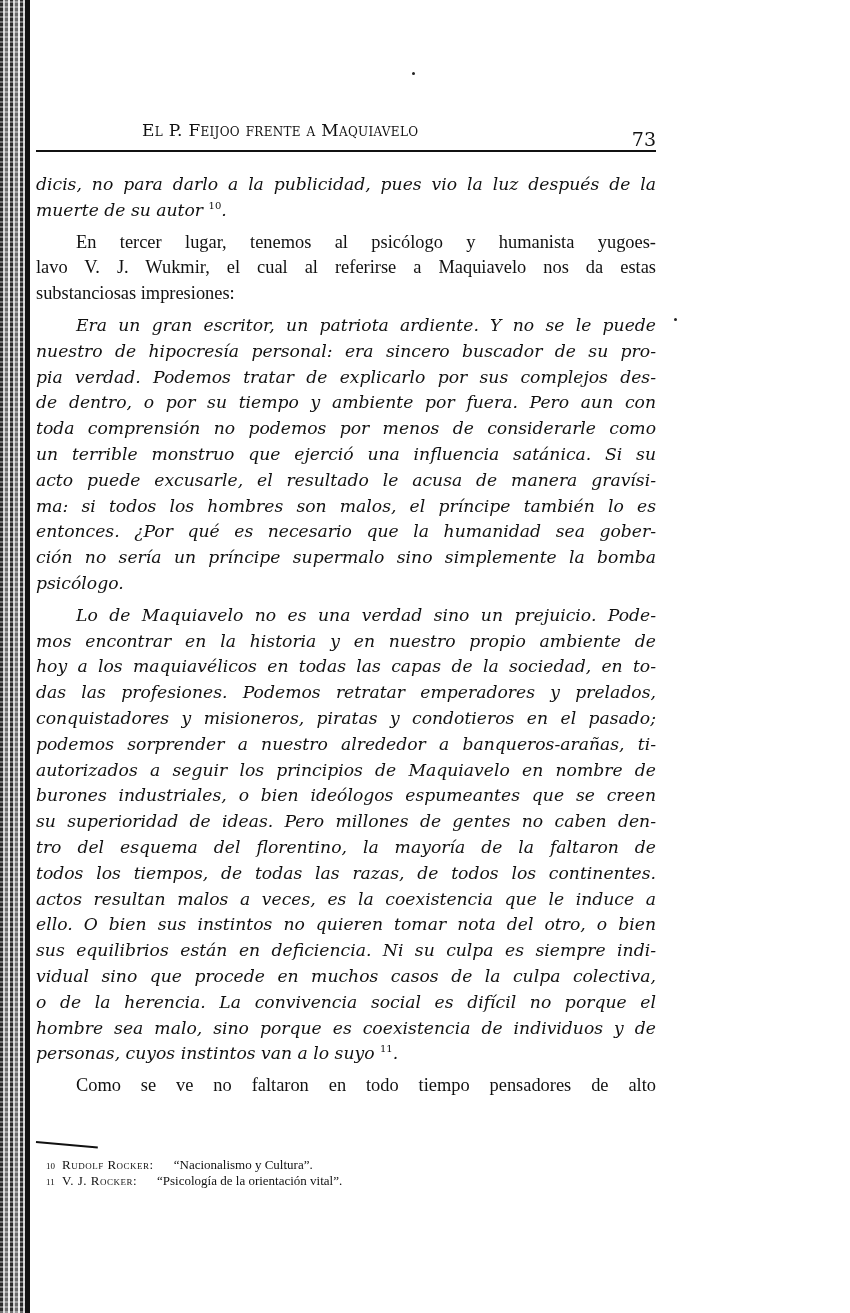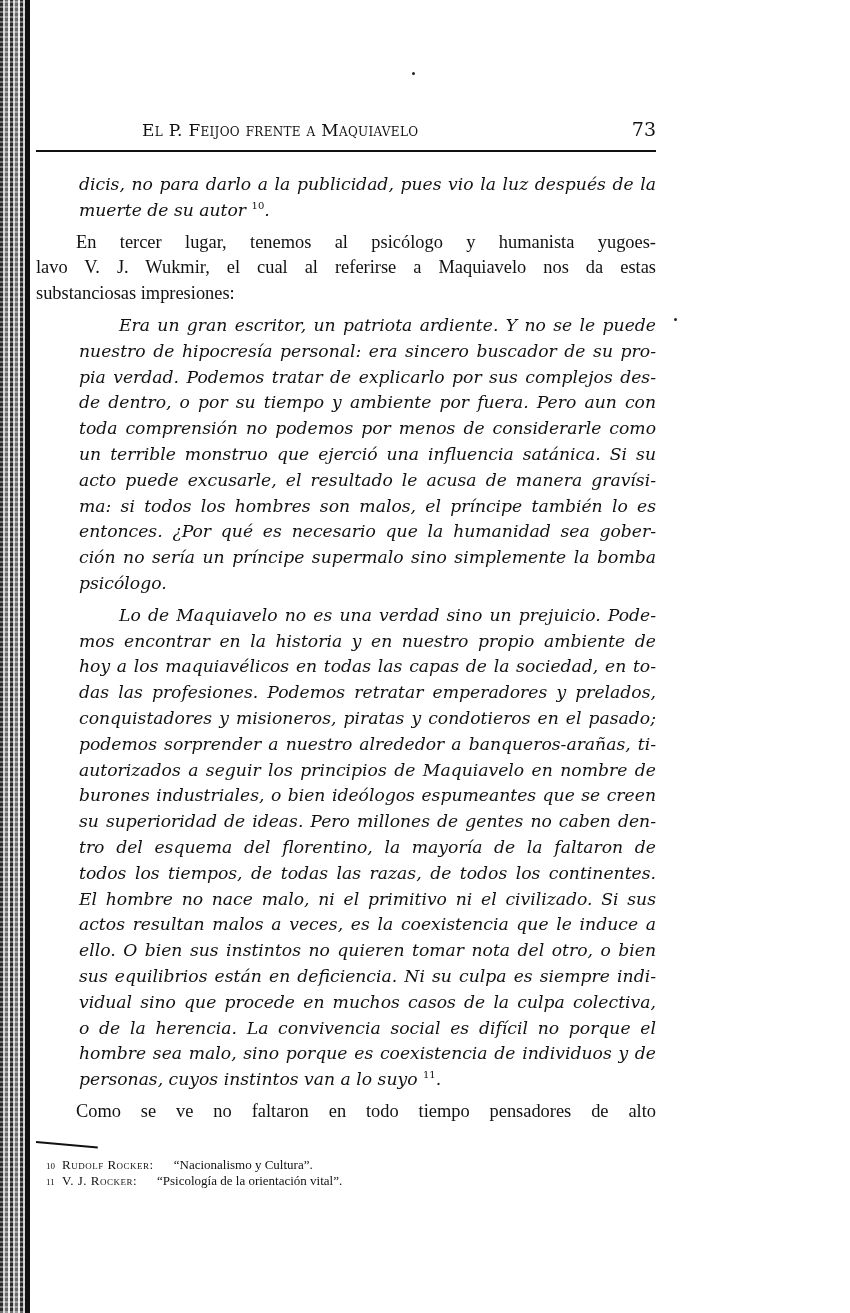--- a/index.html
+++ b/index.html
@@ -60,21 +60,21 @@
       top: 2px;
       font-size: 17px;
       font-variant: small-caps;
       letter-spacing: 0.3px;
       white-space: nowrap;
       text-align: right;
     }
     .page-number {
       position: absolute;
       right: 0;
-      top: 0;
+      top: 10px;
       font-size: 19px;
     }
     .head-rule {
       position: absolute;
       top: 150px;
       left: 0;
       width: 620px;
       height: 2px;
       background: #111;
     }
@@ -91,21 +91,20 @@
       line-height: 25.8px;
       text-align: justify;
       text-align-last: justify;
     }
     .line.last {
       text-align-last: left;
     }
     .italic .line {
       font-style: italic;
       font-size: 17.2px;
-      margin-left: 43px;
     }
     .roman .line {
       font-size: 18.4px;
       font-family: "Liberation Serif", "DejaVu Serif", serif;
     }
     .indent { padding-left: 40px; }
     .gap { height: 6px; }
     sup {
       font-size: 10px;
       vertical-align: super;
@@ -199,21 +198,20 @@
       <span class="line">mos encontrar en la historia y en nuestro propio ambiente de</span>
       <span class="line">hoy a los maquiavélicos en todas las capas de la sociedad, en to-</span>
       <span class="line">das las profesiones. Podemos retratar emperadores y prelados,</span>
       <span class="line">conquistadores y misioneros, piratas y condotieros en el pasado;</span>
       <span class="line">podemos sorprender a nuestro alrededor a banqueros-arañas, ti-</span>
       <span class="line">autorizados a seguir los principios de Maquiavelo en nombre de</span>
       <span class="line">burones industriales, o bien ideólogos espumeantes que se creen</span>
       <span class="line">su superioridad de ideas. Pero millones de gentes no caben den-</span>
       <span class="line">tro del esquema del florentino, la mayoría de la faltaron de</span>
       <span class="line">todos los tiempos, de todas las razas, de todos los continentes.</span>
-      <span class="line">El hombre no nace malo, ni el primitivo ni el civilizado. Si sus</span>
       <span class="line">actos resultan malos a veces, es la coexistencia que le induce a</span>
       <span class="line">ello. O bien sus instintos no quieren tomar nota del otro, o bien</span>
       <span class="line">sus equilibrios están en deficiencia. Ni su culpa es siempre indi-</span>
       <span class="line">vidual sino que procede en muchos casos de la culpa colectiva,</span>
       <span class="line">o de la herencia. La convivencia social es difícil no porque el</span>
       <span class="line">hombre sea malo, sino porque es coexistencia de individuos y de</span>
       <span class="line last"><span>personas, cuyos instintos van a lo suyo</span> <sup>11</sup><span>.</span></span>
     </div>
 
     <div class="gap"></div>

